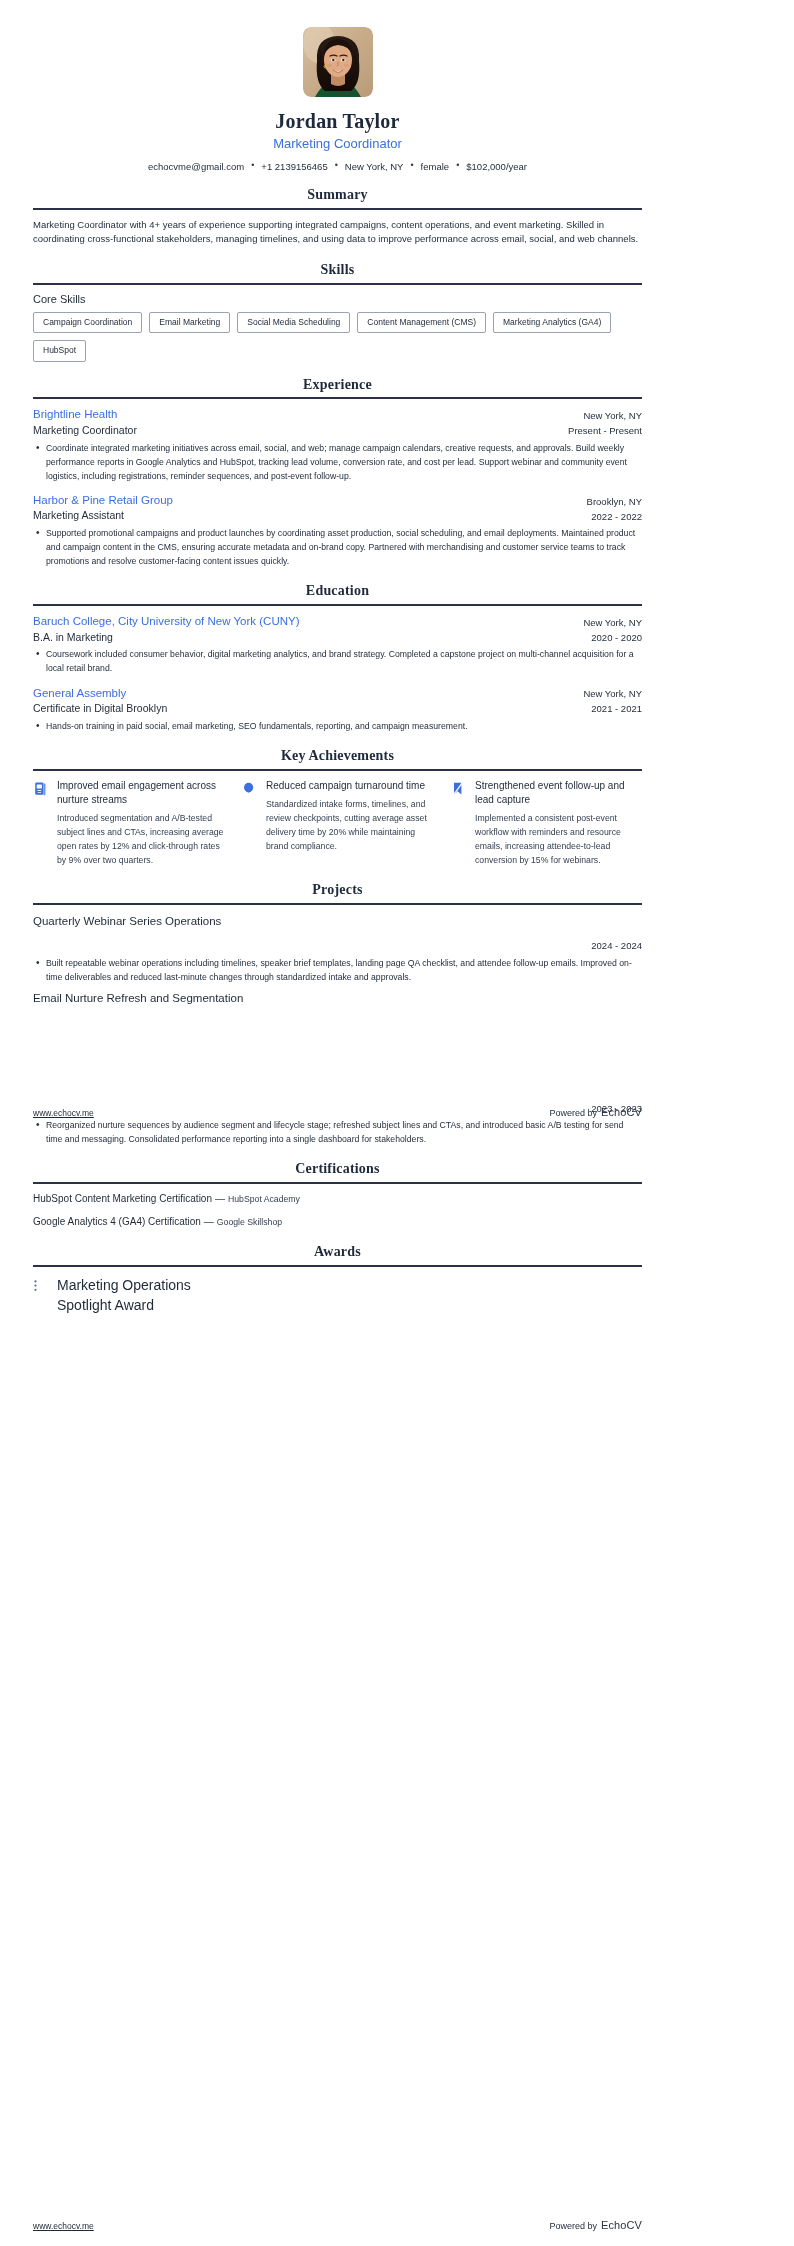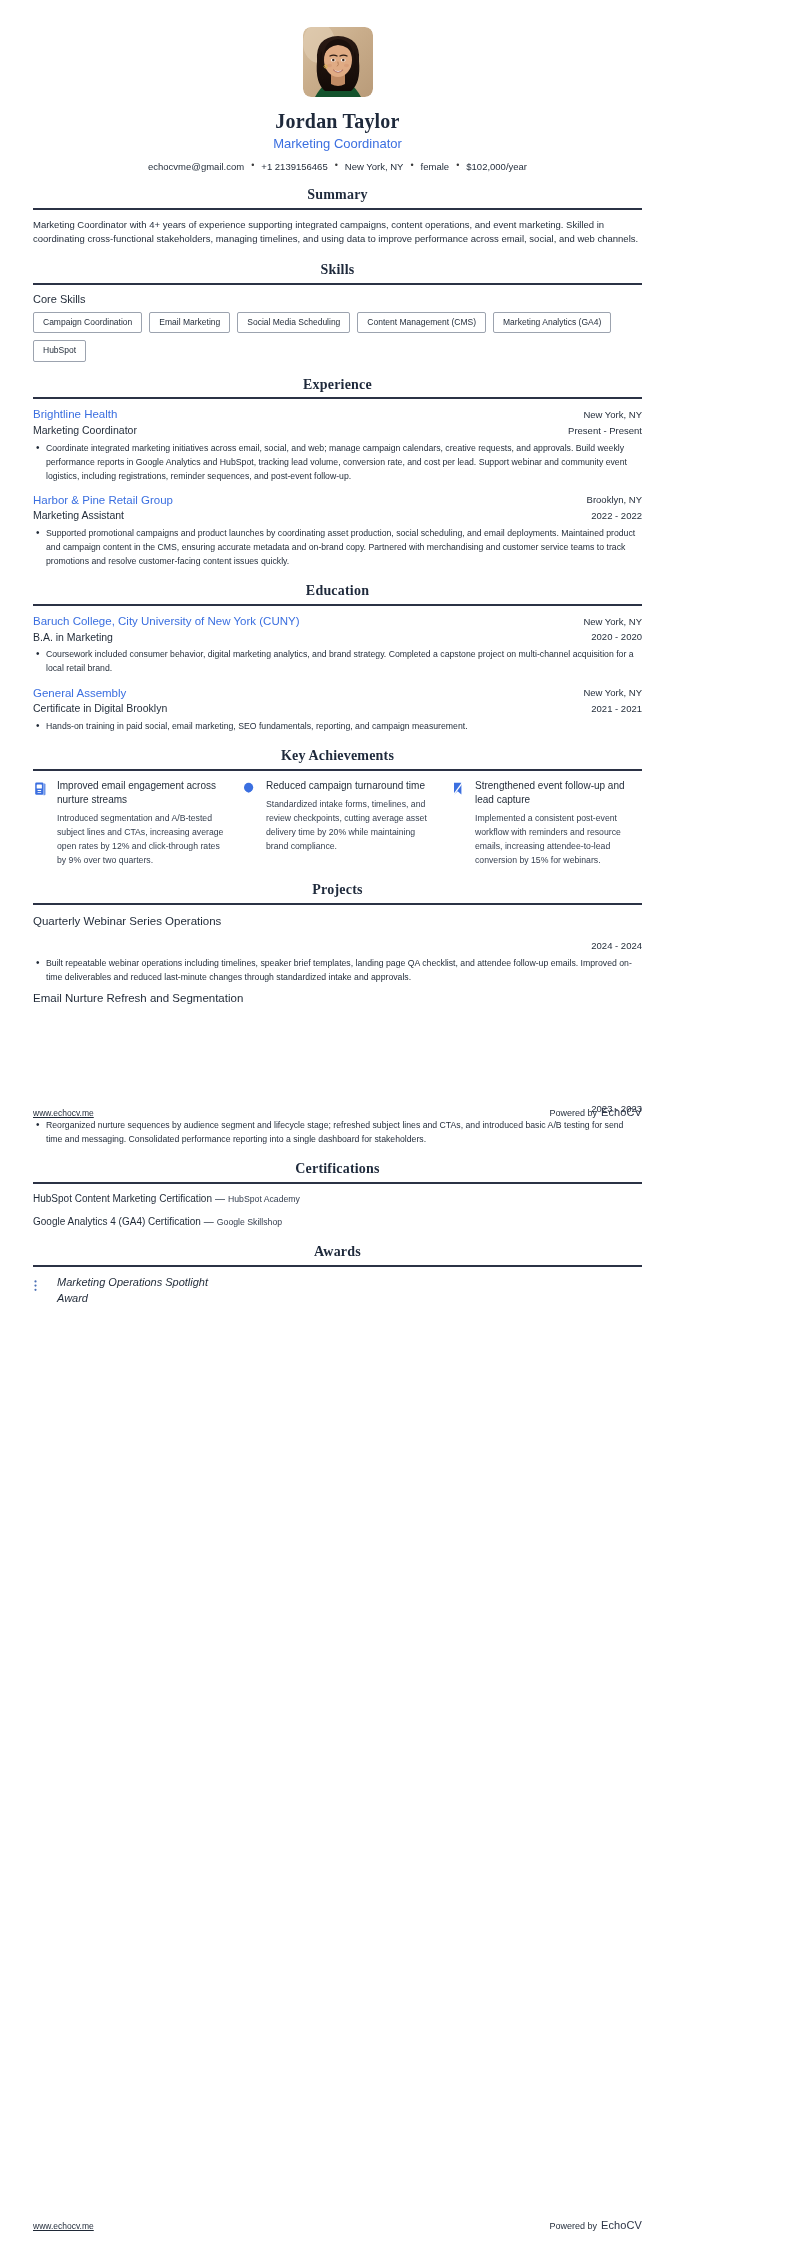--- a/index.html
+++ b/index.html
@@ -107,21 +107,21 @@
     background: #fff;
     white-space: nowrap;
   }
 
   
   .entry { margin-bottom: 10px; }
   .entry:last-child { margin-bottom: 2px; }
   .entry-row {
     display: flex;
     justify-content: space-between;
-    align-items: center;
+    align-items: flex-end;
     gap: 12px;
   }
   .entry-org {
     font-size: 11.5px;
     color: #3b6fe0;
     line-height: 1.35;
   }
   .entry-loc {
     font-size: 9.5px;
     color: #1f2937;
@@ -208,24 +208,23 @@
   .cert-row:last-child { margin-bottom: 0; }
   .cert-dash { color: #374151; padding: 0 3px; }
   .cert-issuer { font-size: 8.7px; color: #374151; }
 
   
   .award-grid { display: flex; gap: 18px; margin-top: 4px; }
   .award-col { flex: 0 0 32%; display: flex; gap: 10px; }
   .award-icon { flex: 0 0 auto; width: 14px; padding-top: 4px; }
   .award-body { flex: 1 1 auto; }
   .award-title {
-    font-size: 11px;
+    font-size: 14px;
     color: #1f2937;
     line-height: 1.45;
-    font-style: italic;
   }
   .award-desc {
     font-size: 8.7px;
     color: #374151;
     line-height: 1.62;
   }
 
   
   .lang-grid { display: flex; margin-top: 4px; }
   .lang-item {

